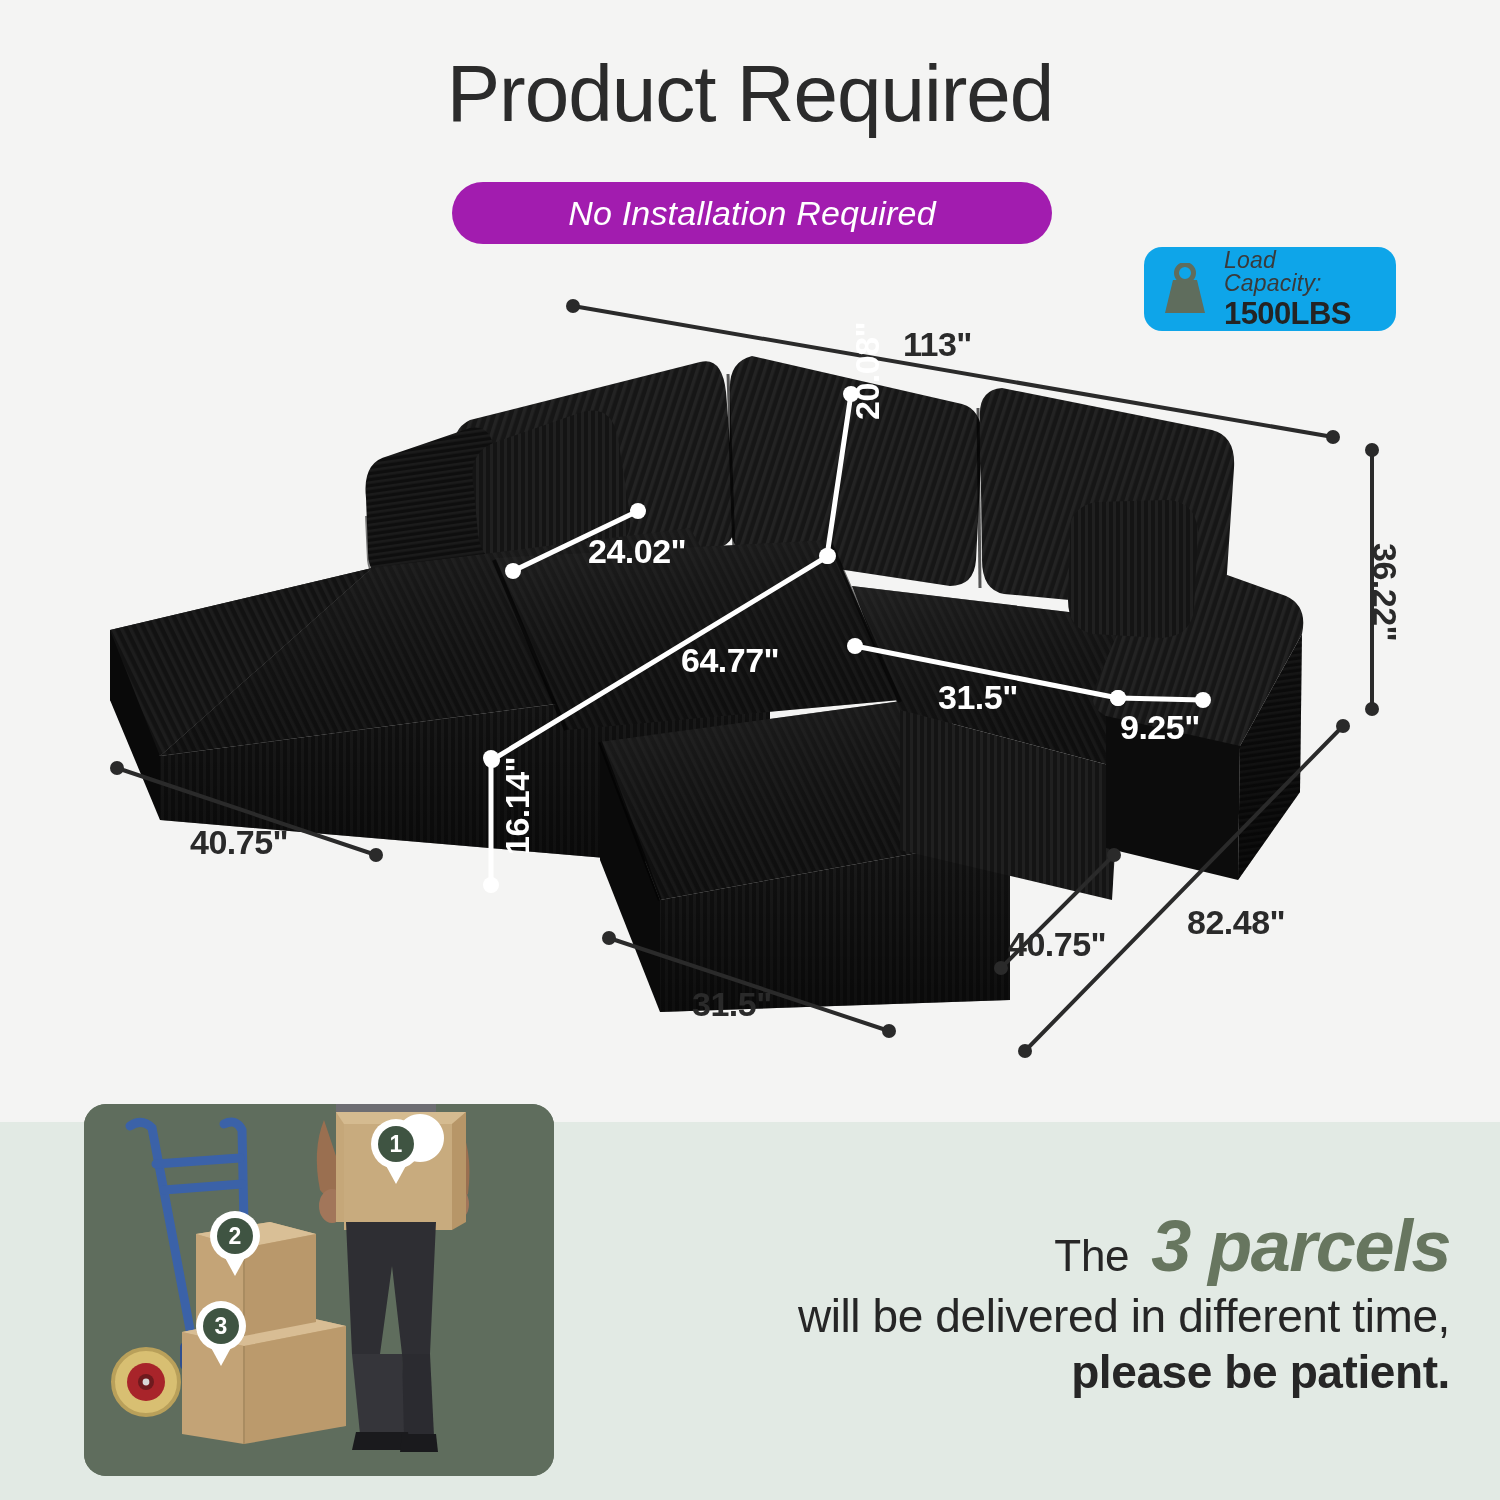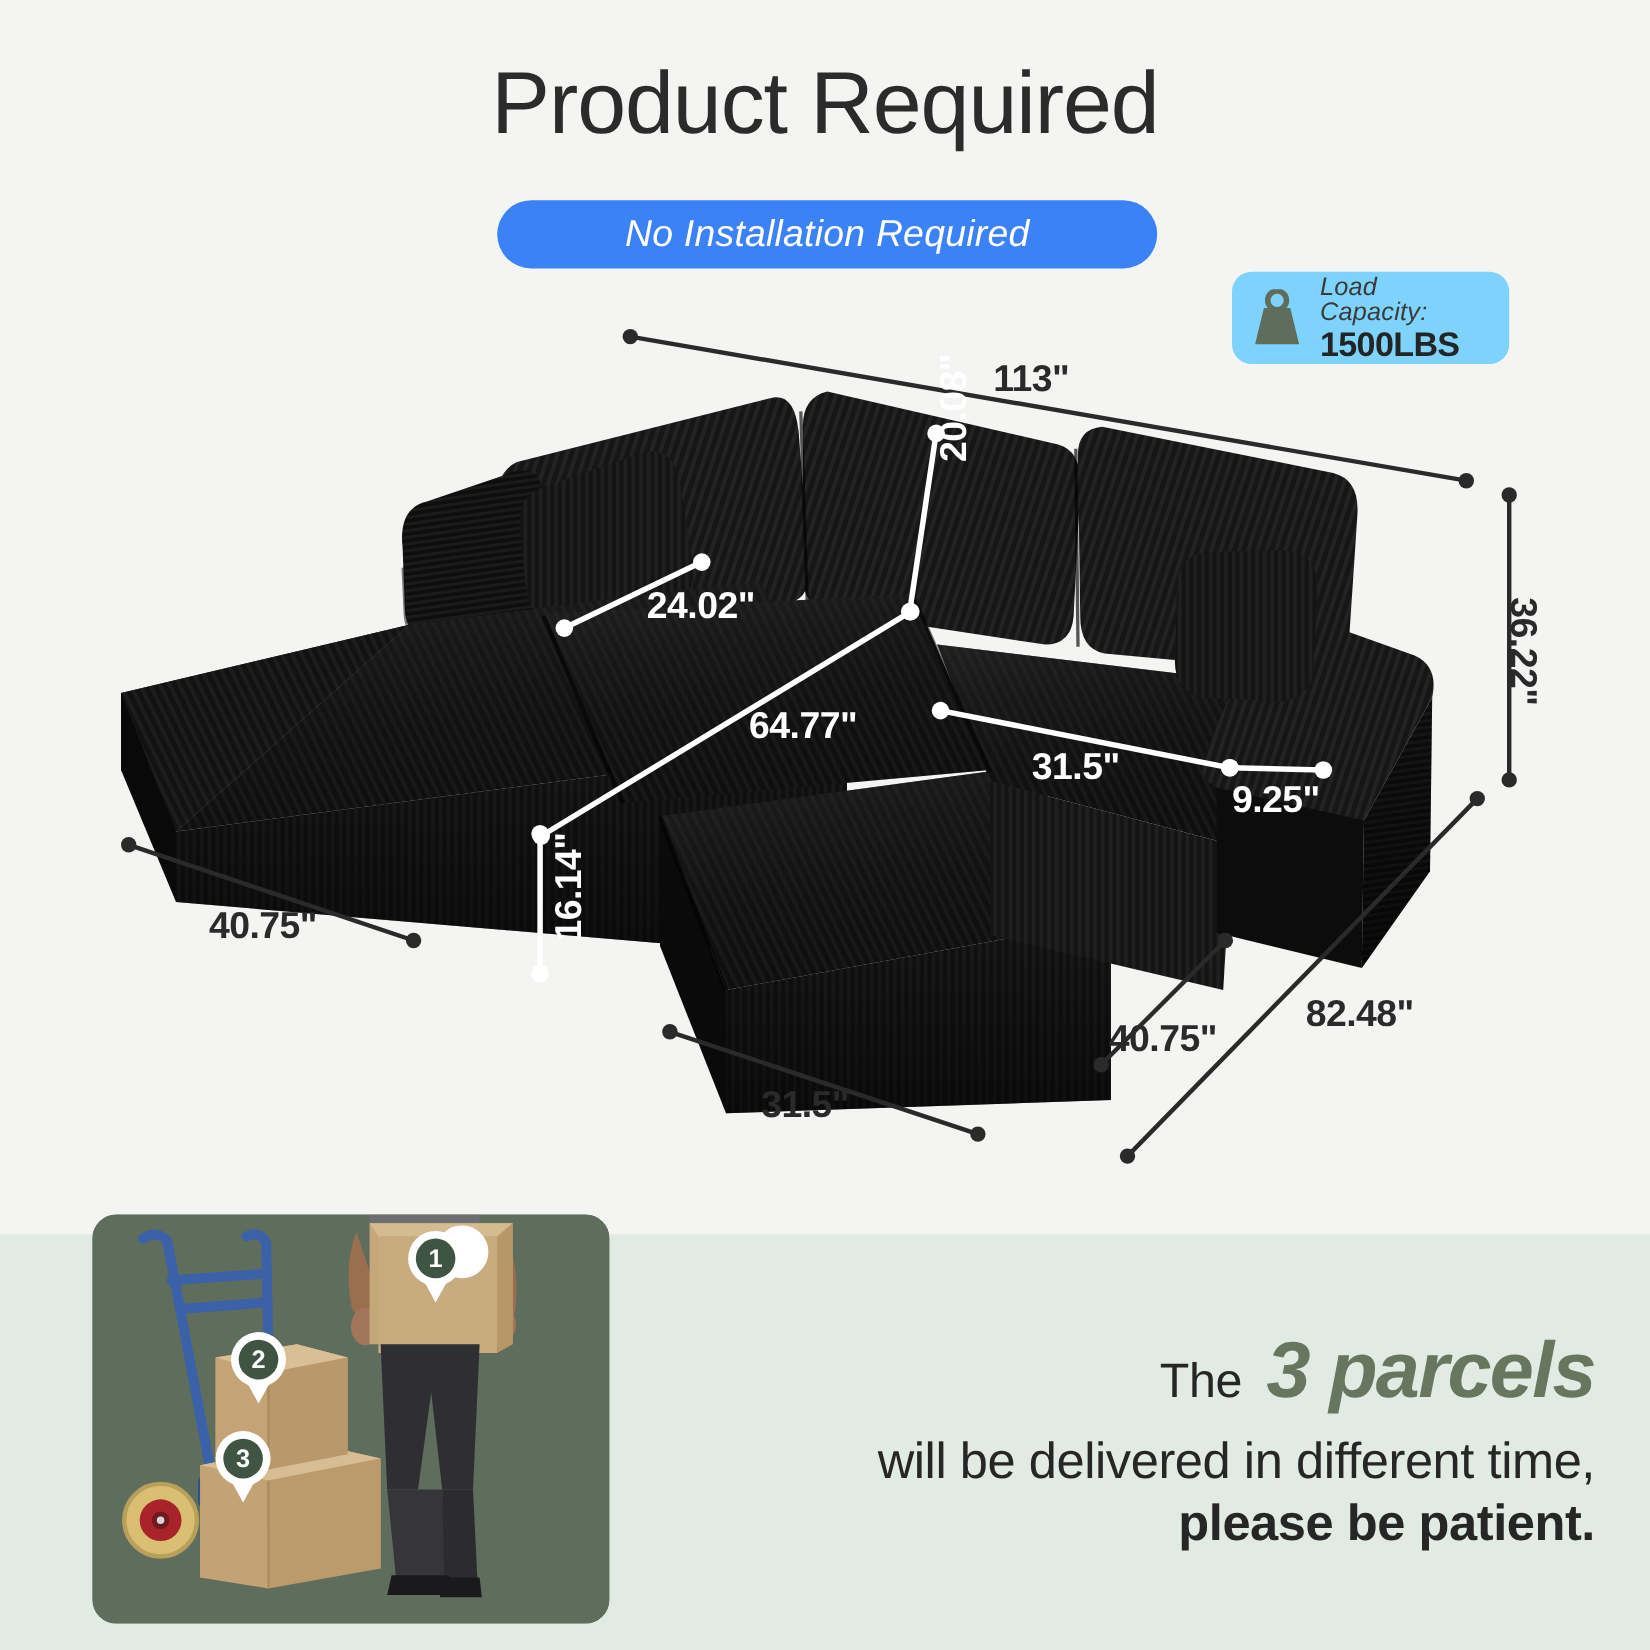--- a/index.html
+++ b/index.html
@@ -16,31 +16,31 @@
   .top-bg { position:absolute; left:0; top:0; width:1500px; height:1122px; background:#f4f4f3; }
 
   .page-title {
     position:absolute; left:0; top:52px; width:1500px; text-align:center;
     font-size:80px; font-weight:400; color:#2b2b2b; letter-spacing:-1px;
     line-height:1.05;
   }
 
   .pill {
     position:absolute; left:452px; top:182px; width:600px; height:62px;
-    background:#3b82f6; border-radius:34px;
+    background:#a21caf; border-radius:34px;
     display:flex; align-items:center; justify-content:center;
   }
   .pill-label {
     font-size:34px; font-style:italic; color:#ffffff; font-weight:400;
     letter-spacing:.2px;
   }
 
   .load-badge {
-    position:absolute; left:1120px; top:247px; width:252px; height:84px;
-    background:#7dd3fc; border-radius:18px;
+    position:absolute; left:1144px; top:247px; width:252px; height:84px;
+    background:#0ea5e9; border-radius:18px;
     display:flex; align-items:center; padding:0 16px; gap:14px;
   }
   .weight-icon { width:50px; height:52px; position:relative; flex:none; }
   .load-text { display:flex; flex-direction:column; line-height:1; }
   .load-cap {
     font-size:23px; font-style:italic; color:#3a3a3a; font-weight:400;
     letter-spacing:.2px; margin-bottom:3px;
   }
   .load-val {
     font-size:31px; font-weight:700; color:#242424; letter-spacing:-.6px;
@@ -64,21 +64,21 @@
   }
   .parcel-photo {
     position:absolute; left:84px; top:1104px; width:470px; height:372px;
     background:#5f6d5d; border-radius:22px; overflow:hidden;
   }
 
   .msg {
     position:absolute; left:640px; top:1210px; width:810px;
     text-align:right; color:#262626;
   }
-  .msg-line1 { font-size:0; line-height:1; margin-bottom:18px; white-space:nowrap; }
+  .msg-line1 { font-size:0; line-height:1; margin-bottom:6px; white-space:nowrap; }
   .msg-the {
     font-size:44px; font-weight:400; color:#262626;
     vertical-align:baseline; letter-spacing:-.3px;
   }
   .msg-parcels {
     font-size:72px; font-weight:700; font-style:italic; color:#67765f;
     vertical-align:baseline; margin-left:22px; letter-spacing:-1.5px;
   }
   .msg-line2 { font-size:46px; font-weight:400; line-height:1.22; letter-spacing:-.4px; }
   .msg-line3 { font-size:46px; font-weight:700; line-height:1.22; letter-spacing:-.4px; }

